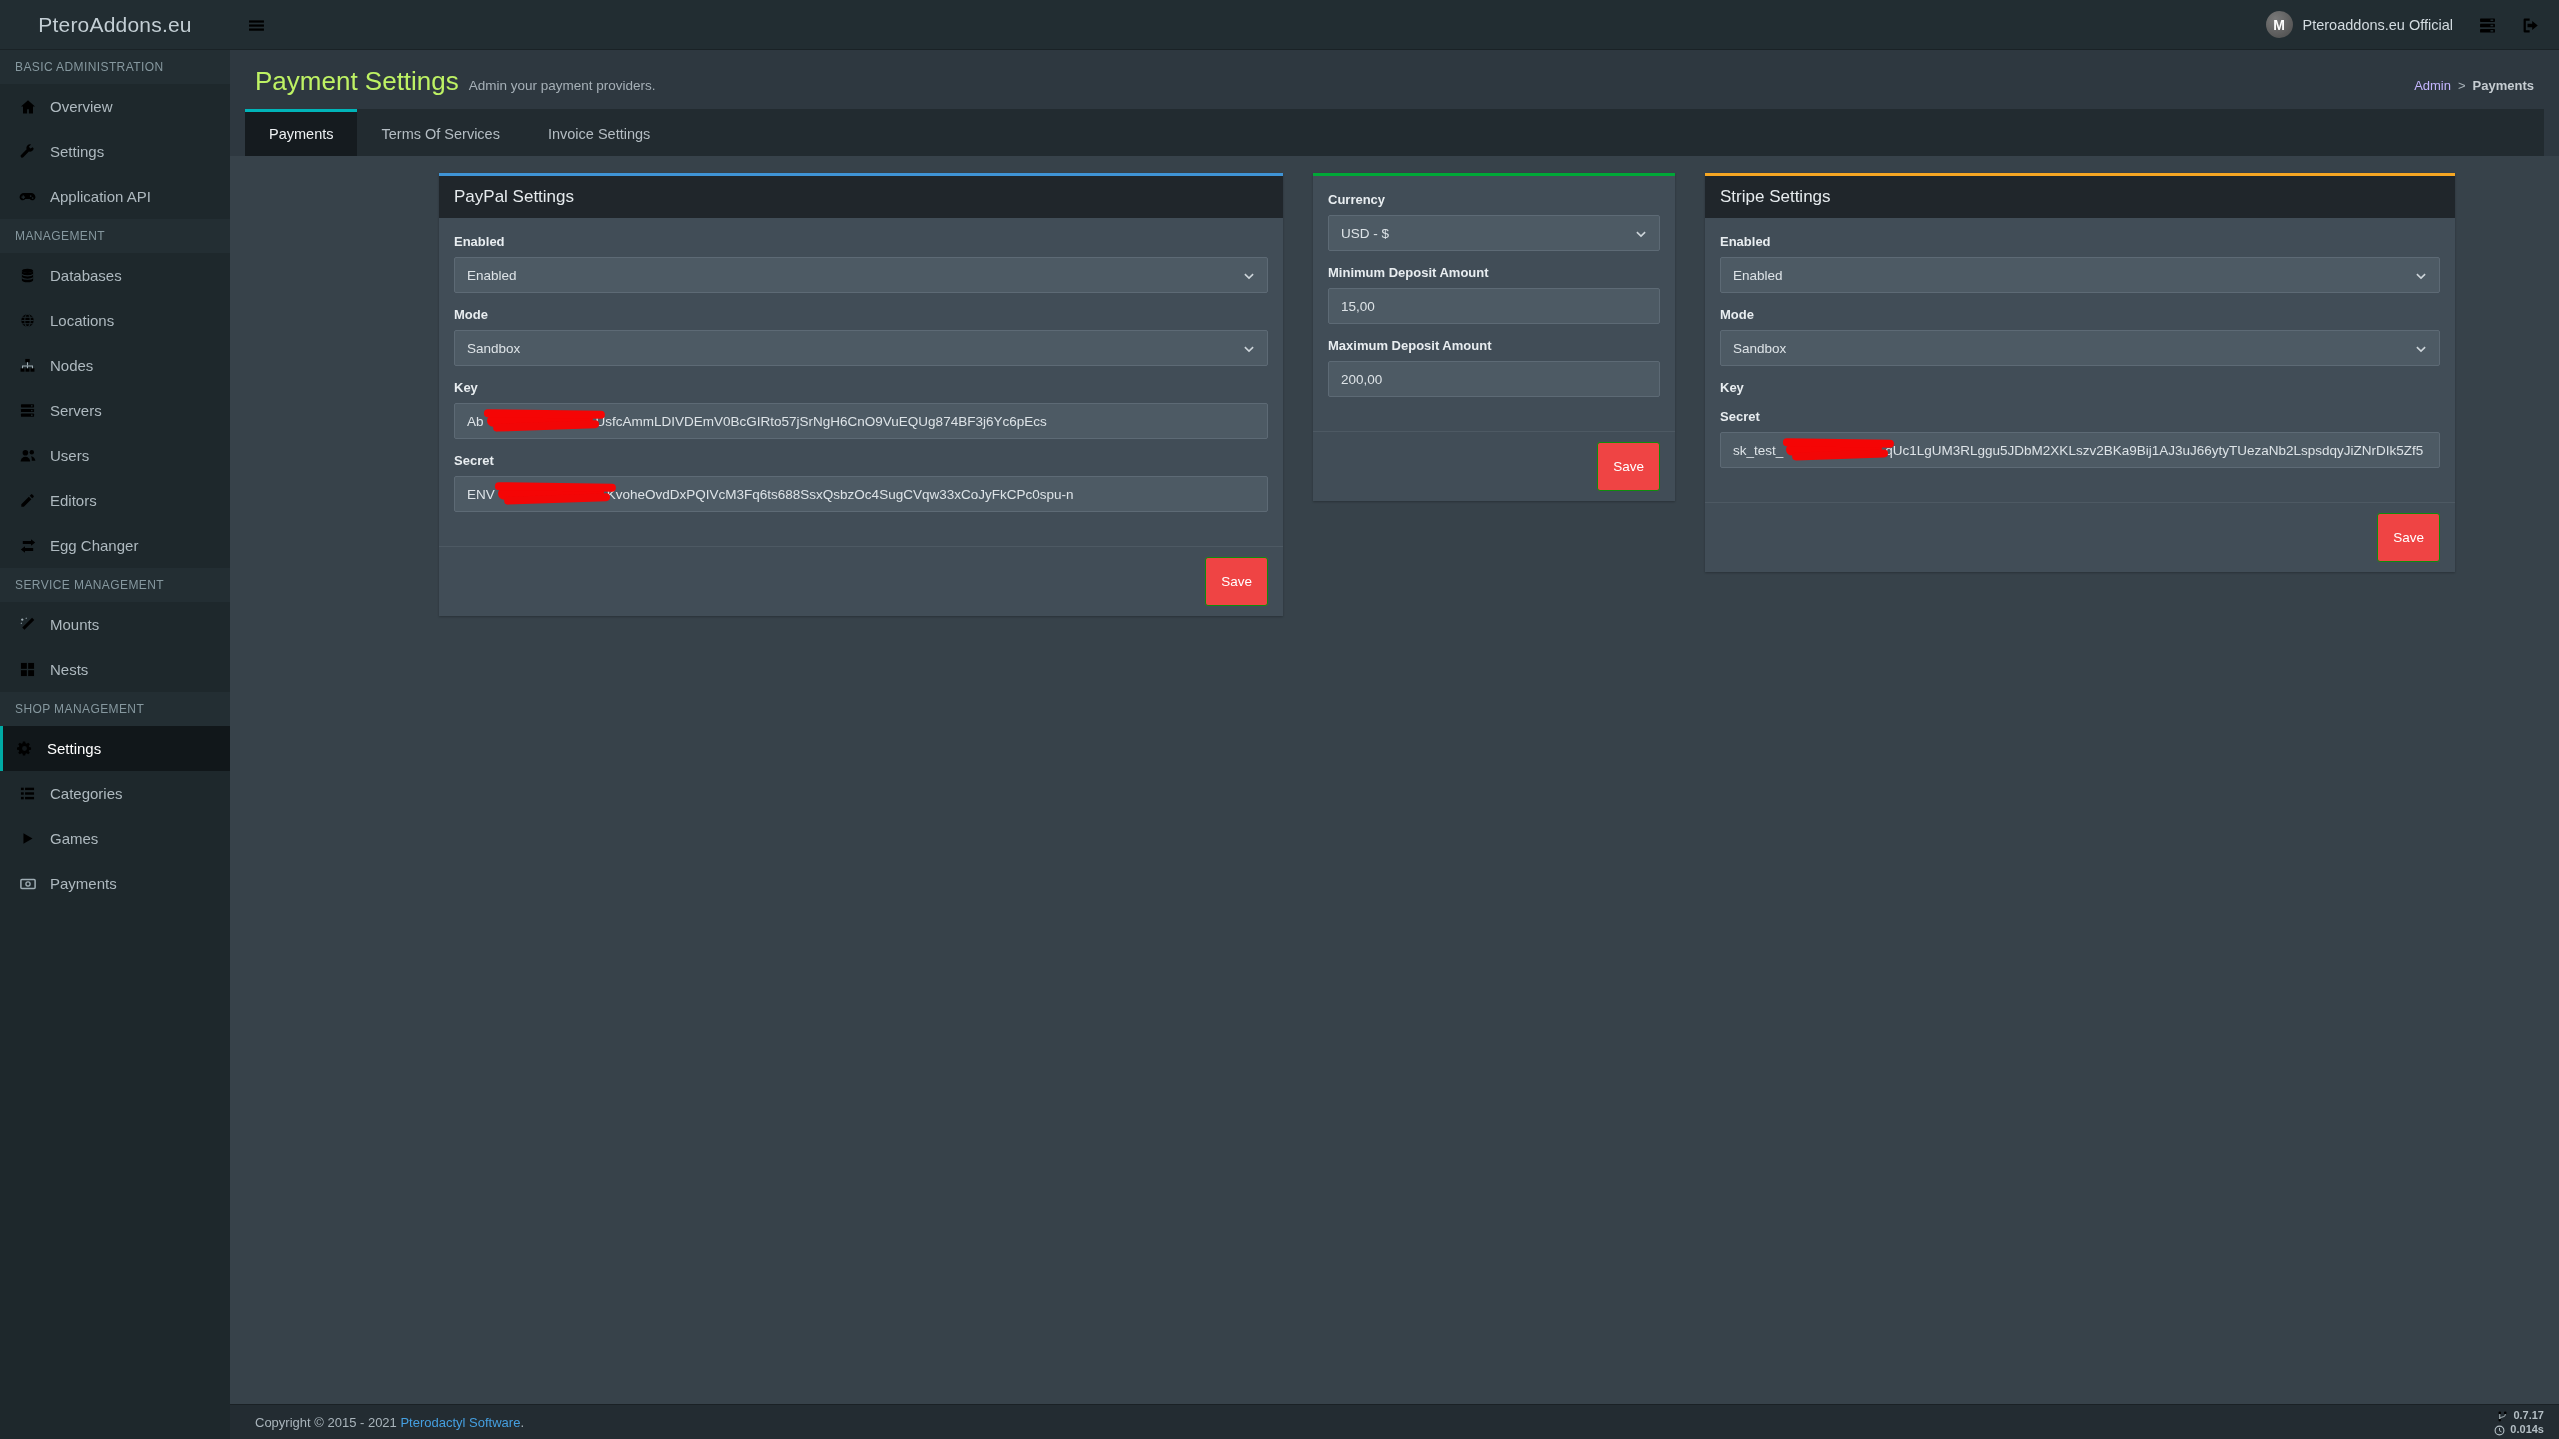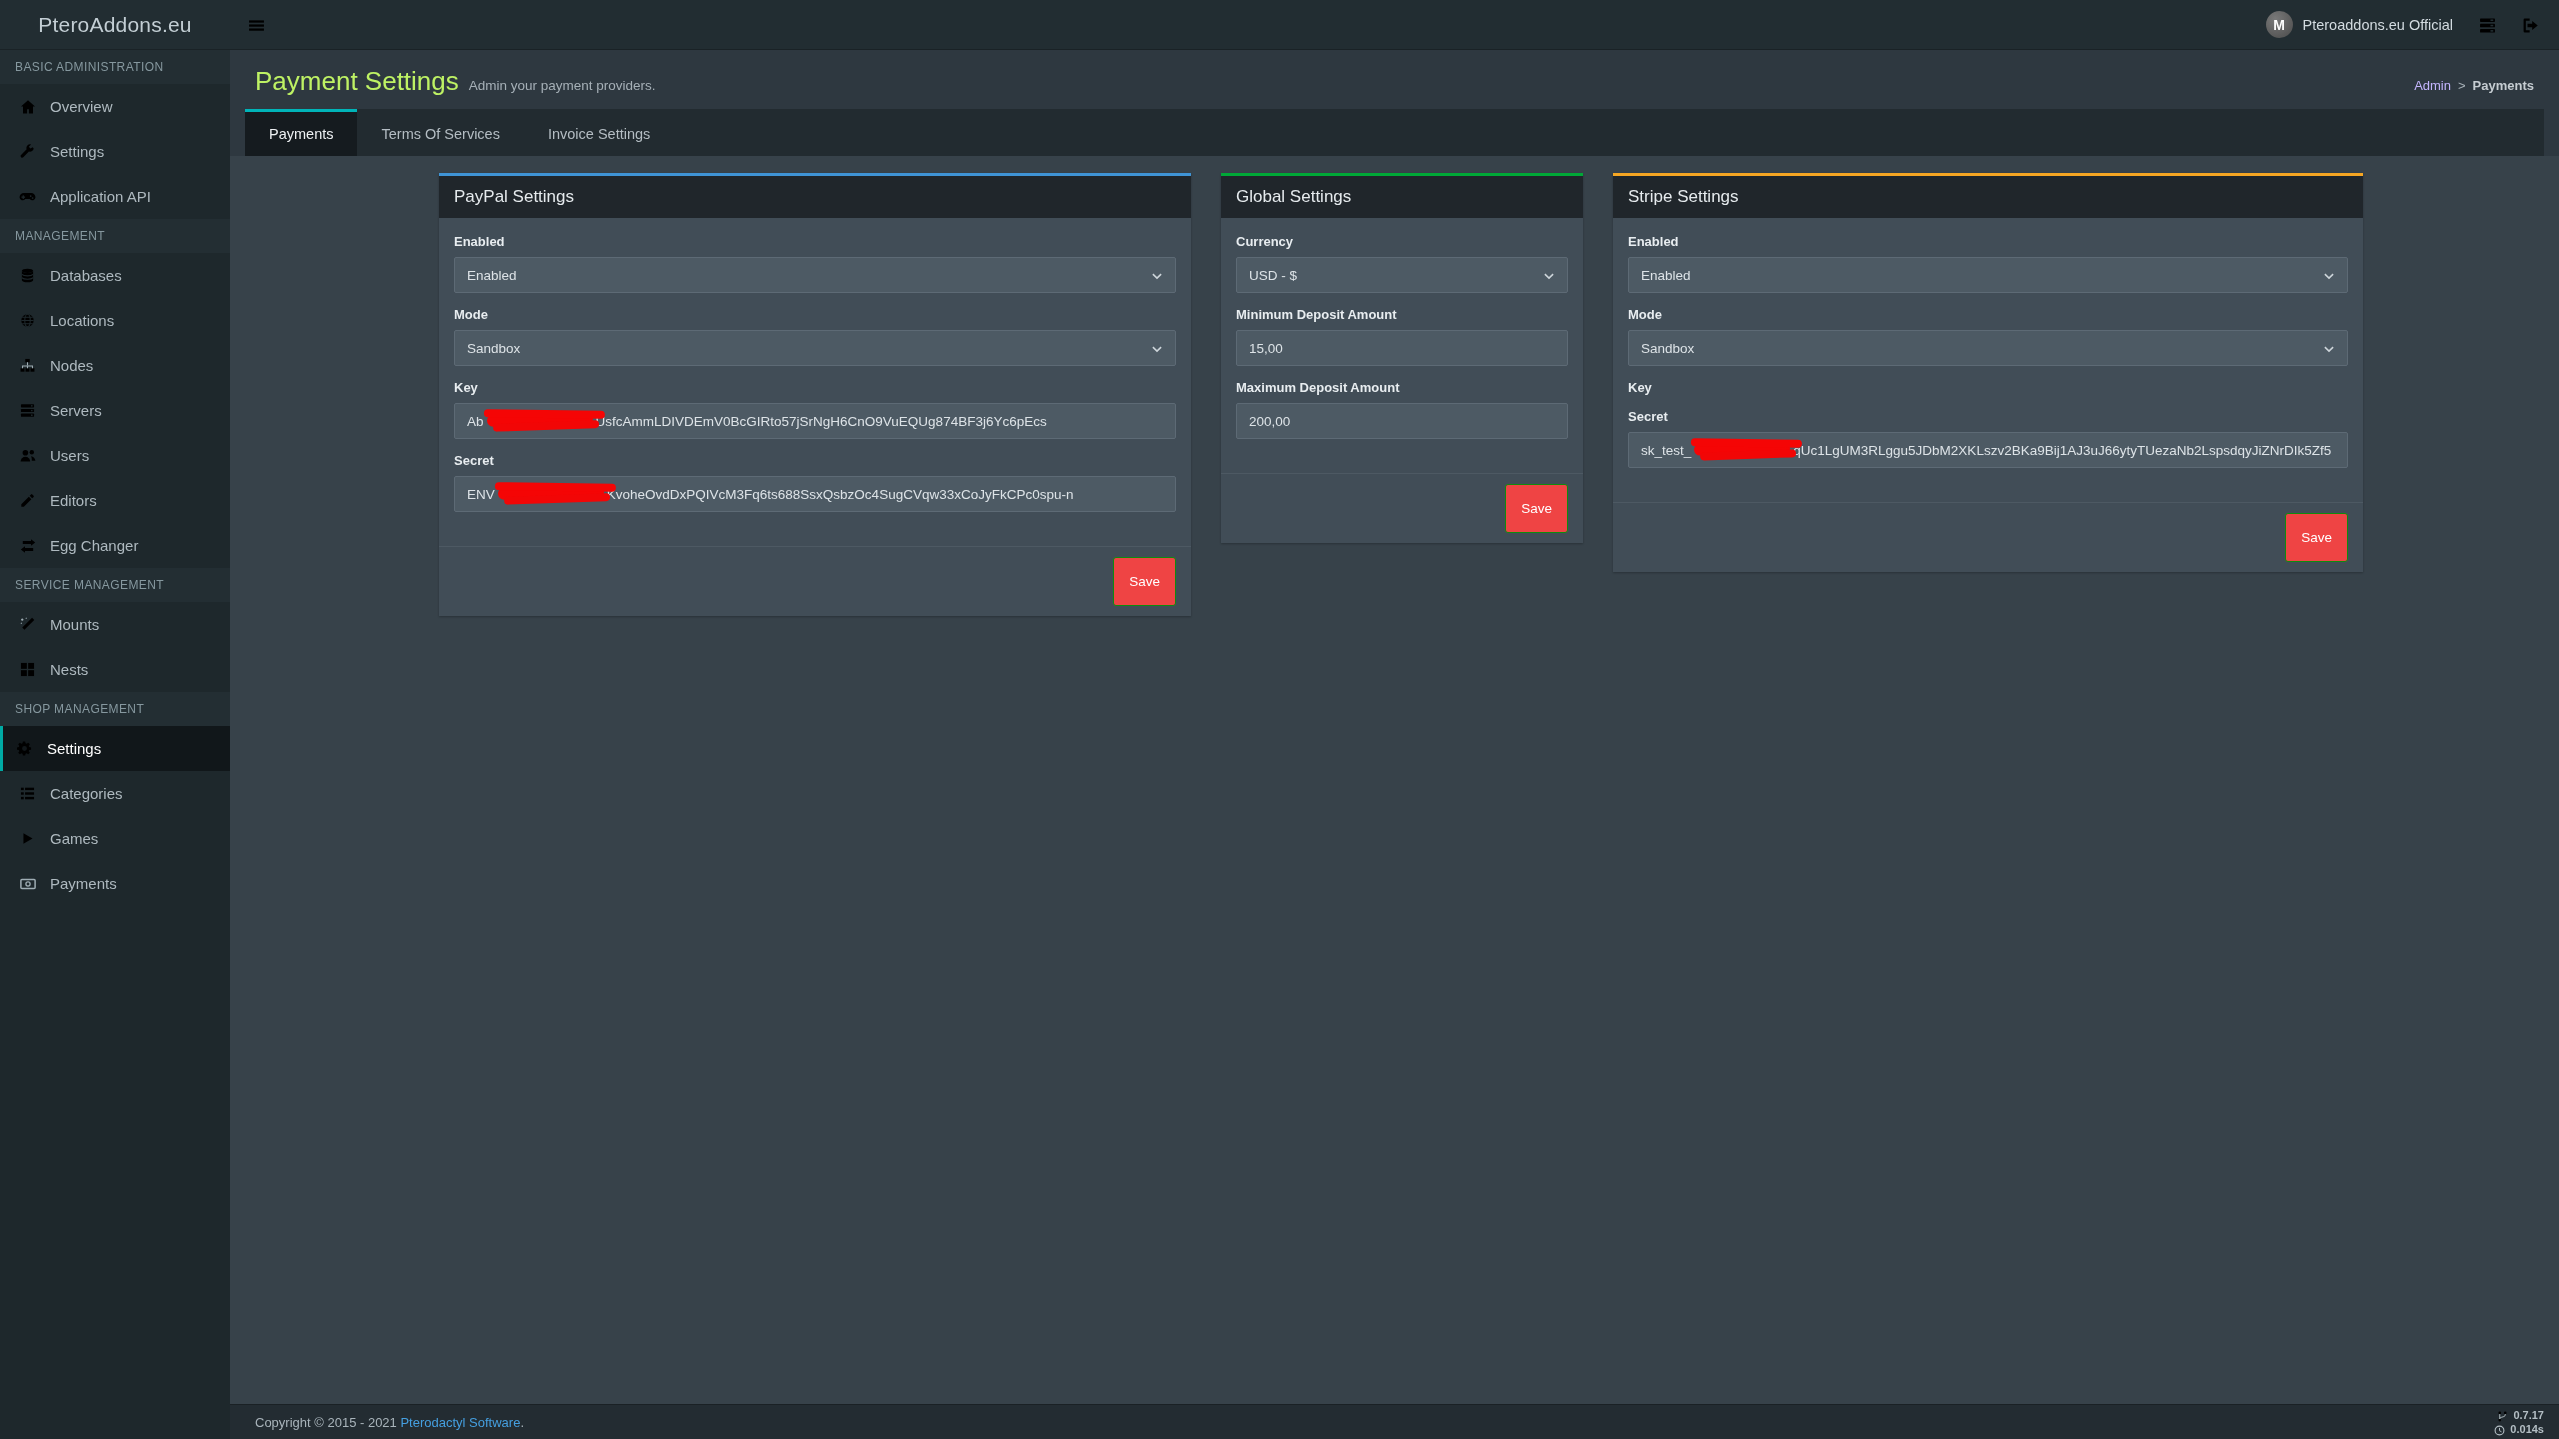--- a/index.html
+++ b/index.html
@@ -47,21 +47,21 @@
   .breadcrumb .crumb-current { color:#c6cdd2; font-weight:bold; }
 
   .tabs { display:flex; background:#222b30; height:47px; }
   .tab { padding:0 24px; display:flex; align-items:center; color:#b4bdc3; font-size:14.5px;
     border-top:3px solid transparent; cursor:pointer; }
   .tab.active { background:#151b1f; color:#eef1f3; border-top:3px solid #00b4b8; }
 
   
   .panels-row { display:flex; gap:30px; margin:17px 0 0 209px; align-items:flex-start; }
   .panel { background:#414d57; border-top:3px solid #888; box-shadow:0 1px 2px rgba(0,0,0,.25); }
-  .panel-paypal { width:752px; }
+  .panel-paypal { width:844px; }
   .panel-global { width:362px; }
   .panel-stripe { width:750px; }
   .panel-header { background:#20262b; padding:11px 15px; color:#e6ebee; font-size:17px; }
   .panel-body { padding:15px 15px 34px 15px; }
   .form-label { color:#e8edf0; font-weight:bold; font-size:13px; margin:14px 0 8px 0; }
   .form-label:first-child { margin-top:1px; }
   .control { width:100%; height:36px; background:#4d5a64; border:1px solid #5d6a75; border-radius:2px;
     color:#dde3e7; font-size:13.5px; padding:0 12px; display:flex; align-items:center; }
   .select-control { justify-content:space-between; cursor:pointer; }
   .select-control .chev { color:#cdd5da; margin-left:10px; flex:0 0 auto; }
@@ -419,21 +419,20 @@
             <span class="redact"></span>
             <span>KvoheOvdDxPQIVcM3Fq6ts688SsxQsbzOc4SugCVqw33xCoJyFkCPc0spu-n</span>
         </div>
       </div>
       <div class="panel-footer">
         <button class="btn-save">Save</button>
       </div>
     </div>
 
     <div class="panel panel-global" style="border-top-color: rgb(0, 168, 55);">
-      <div class="panel-header">Global Settings</div>
       <div class="panel-body">
         <div class="form-label">Currency</div>
         <div class="control select-control">
           <span>USD - $</span>
           <span class="chev"><svg class="i" width="12" height="12">
                 <use href="#i-chevron-down"></use>
               </svg></span>
         </div>
         <div class="form-label">Minimum Deposit Amount</div>
         <input class="control" value="15,00" style="">

